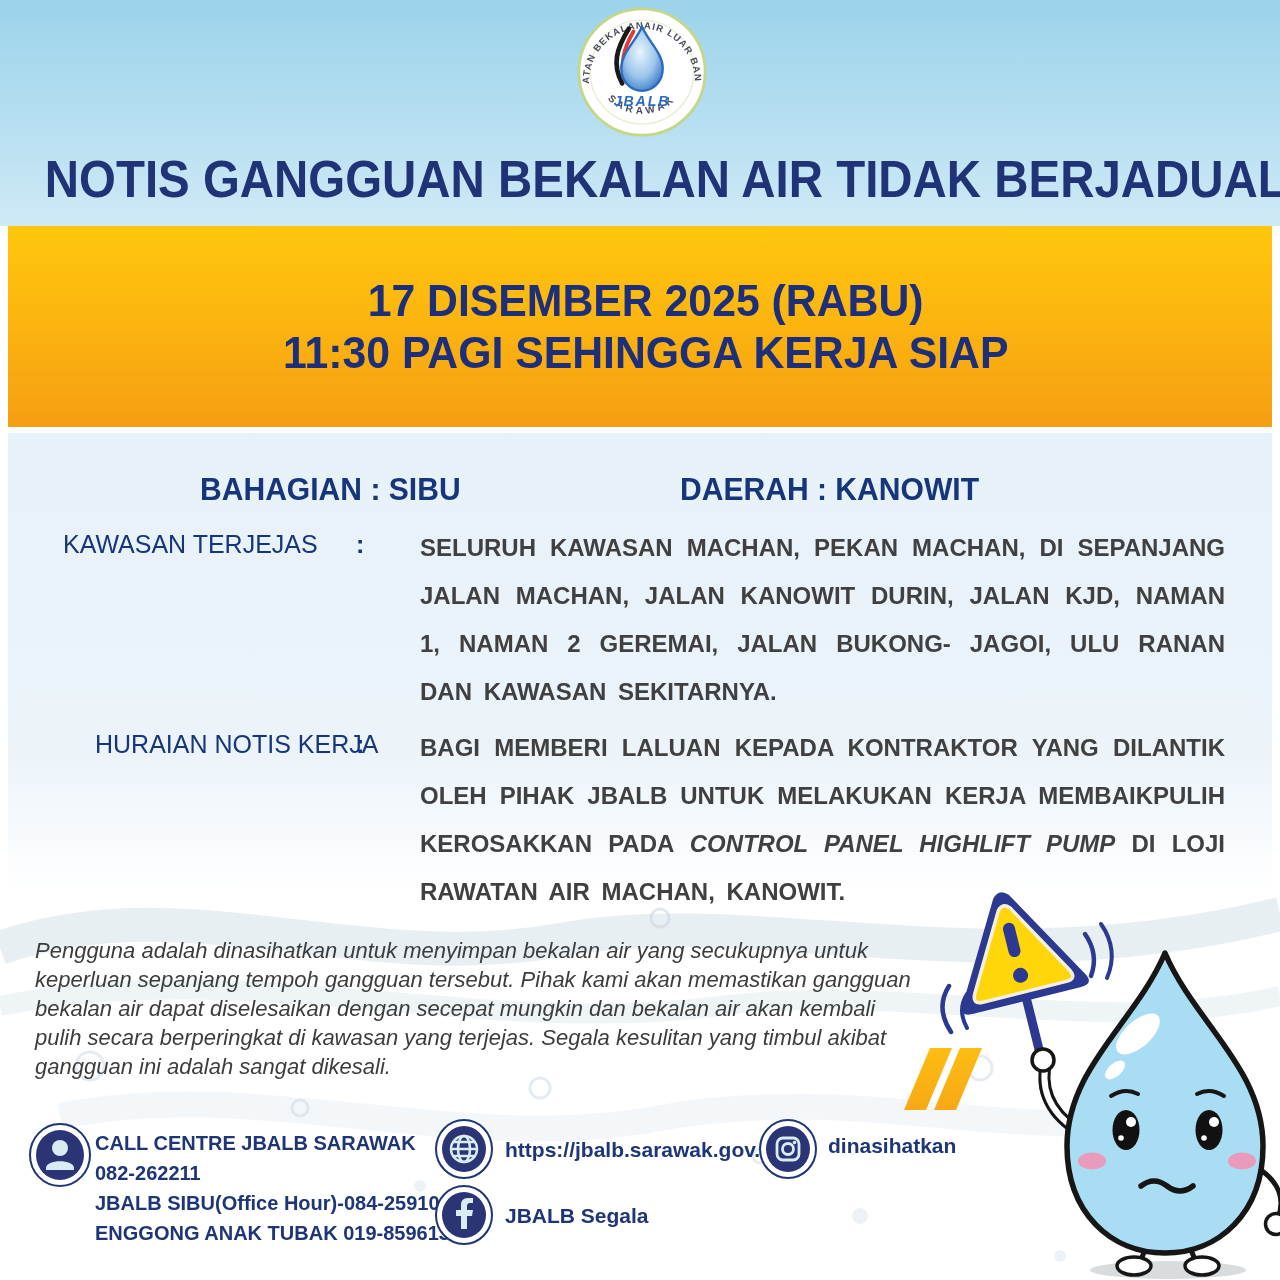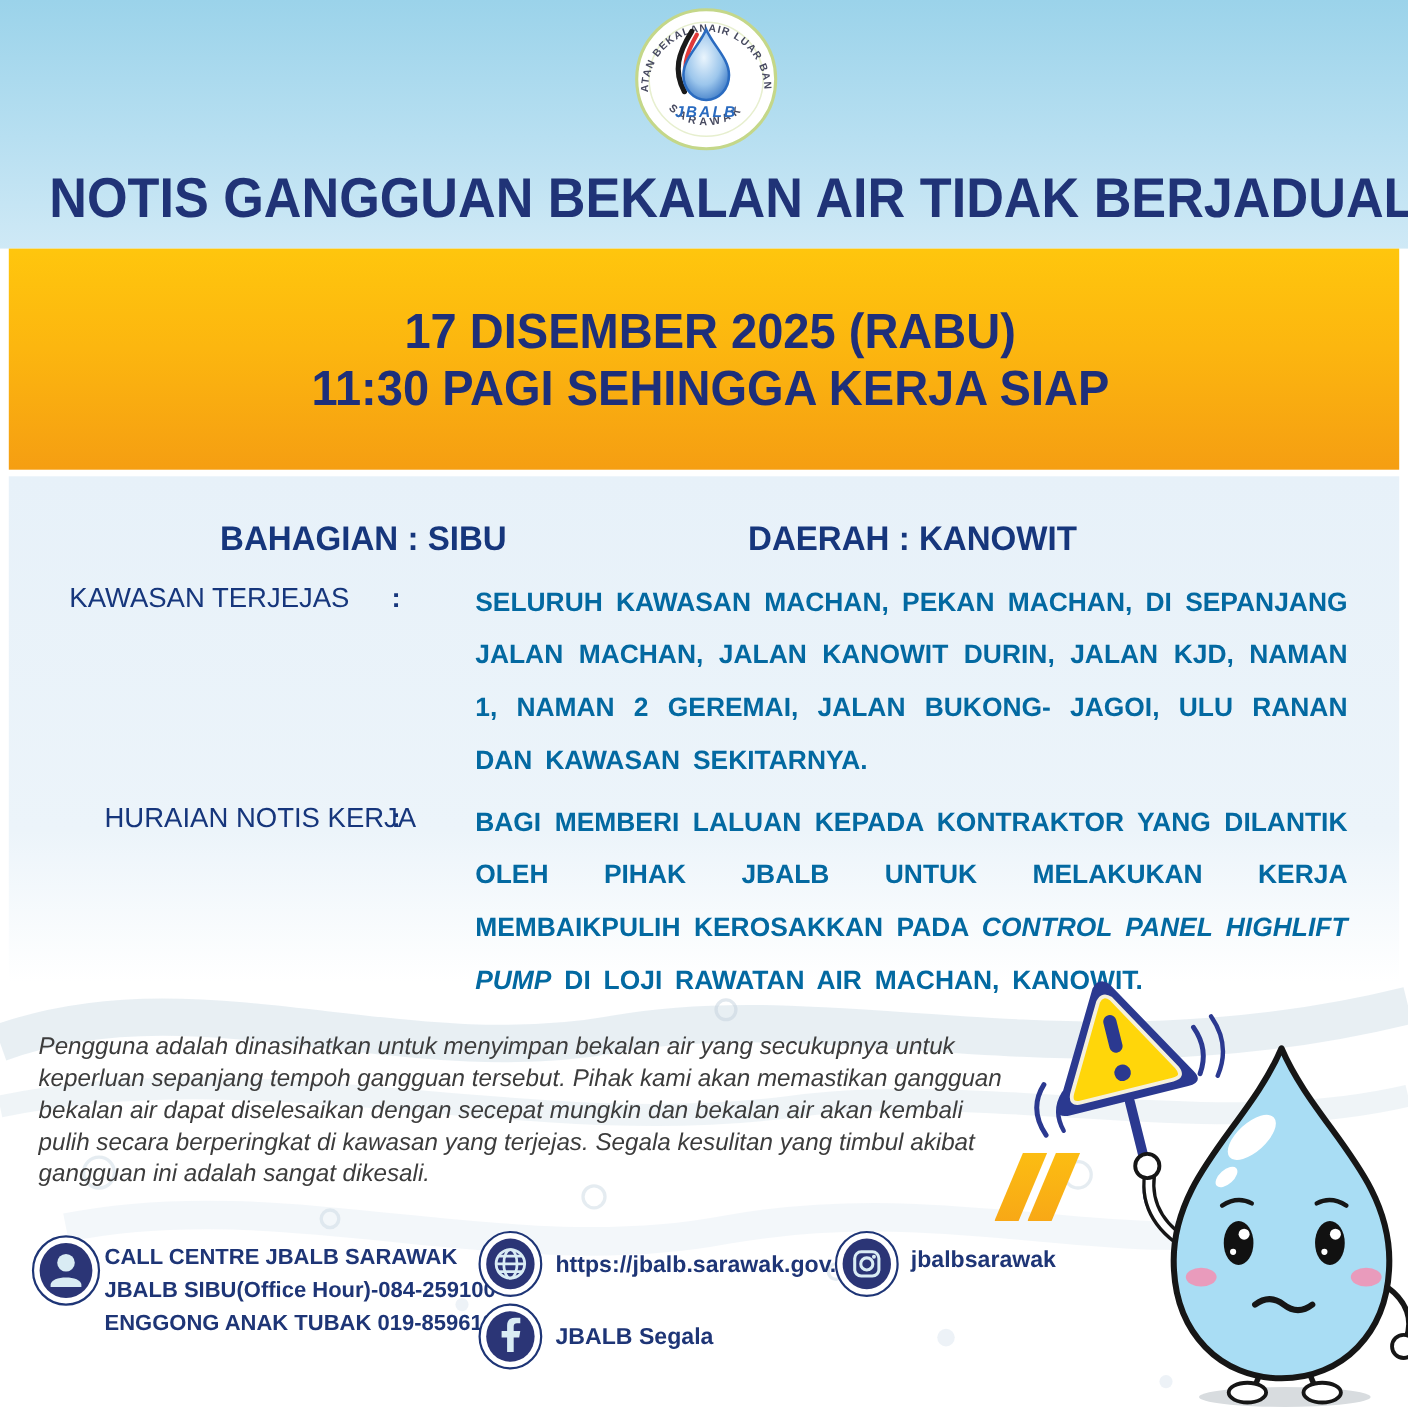--- a/index.html
+++ b/index.html
@@ -33,22 +33,22 @@
     position:absolute;left:8px;right:8px;top:433px;height:460px;
     background:linear-gradient(180deg,#e7f1f9 0%,#ecf4fa 70%,#ffffff 100%);
   }
   .loc-item{position:absolute;top:472px;font-size:31px;font-weight:bold;color:#16367c;
     transform:scaleX(0.97);transform-origin:0 50%;white-space:nowrap;}
   .loc-bahagian{left:200px;}
   .loc-daerah{left:680px;}
   .row-label{position:absolute;left:63px;font-size:25px;font-weight:normal;color:#16367c;white-space:nowrap;}
   .row-colon{position:absolute;left:356px;font-size:25px;font-weight:bold;color:#16367c;}
   .row-text{
-    position:absolute;left:432px;right:55px;
-    font-size:24px;font-weight:bold;color:#0369a1;
+    position:absolute;left:420px;right:55px;
+    font-size:24px;font-weight:bold;color:#404040;
     text-align:justify;line-height:48px;word-spacing:5px;
   }
   .italic-part{font-style:italic;margin-top:39px;}
   
   .splash-bg{position:absolute;left:0;top:856px;width:1280px;height:424px;}
   .advisory{
     position:absolute;left:35px;top:936px;width:880px;z-index:3;
     font-size:22px;font-style:italic;color:#3c3c3c;line-height:29px;
   }
   
@@ -157,20 +157,21 @@
   <div class="contact-icon" style="left:28px;top:1122px;">
     <svg width="64" height="66" viewBox="0 0 64 66">
       <ellipse cx="32" cy="33" rx="30" ry="31" fill="#ffffff" stroke="#1e3576" stroke-width="2"></ellipse>
       <ellipse cx="32" cy="33" rx="24" ry="25" fill="#2b3576"></ellipse>
       <circle cx="32" cy="26" r="8" fill="#d9ecf4"></circle>
       <path d="M18 46 C18 37 46 37 46 46 L46 48 L18 48 Z" fill="#d9ecf4"></path>
     </svg>
   </div>
   <div class="contact-text call-lines">
     <div>CALL CENTRE JBALB SARAWAK</div>
+    <div>082-262211</div>
     <div>JBALB SIBU(Office Hour)-084-259100</div>
     <div>ENGGONG ANAK TUBAK 019-8596139</div>
   </div>
 
   <div class="contact-icon" style="left:434px;top:1118px;">
     <svg width="60" height="62" viewBox="0 0 60 62">
       <ellipse cx="30" cy="31" rx="28" ry="29" fill="#ffffff" stroke="#1e3576" stroke-width="2"></ellipse>
       <ellipse cx="30" cy="31" rx="22" ry="23" fill="#2b3576"></ellipse>
       <circle cx="30" cy="31" r="13" fill="none" stroke="#d9ecf4" stroke-width="2.5"></circle>
       <ellipse cx="30" cy="31" rx="6" ry="13" fill="none" stroke="#d9ecf4" stroke-width="2.5"></ellipse>
@@ -192,21 +193,21 @@
 
   <div class="contact-icon" style="left:758px;top:1118px;">
     <svg width="60" height="62" viewBox="0 0 60 62">
       <ellipse cx="30" cy="31" rx="28" ry="29" fill="#ffffff" stroke="#1e3576" stroke-width="2"></ellipse>
       <ellipse cx="30" cy="31" rx="22" ry="23" fill="#2b3576"></ellipse>
       <rect x="19" y="20" width="22" height="22" rx="6" fill="none" stroke="#d9ecf4" stroke-width="2.8"></rect>
       <circle cx="30" cy="31" r="5.5" fill="none" stroke="#d9ecf4" stroke-width="2.8"></circle>
       <circle cx="36.5" cy="24.5" r="1.8" fill="#d9ecf4"></circle>
     </svg>
   </div>
-  <div class="contact-text instagram-text">jbalbsarawak</div>
+  <div class="contact-text instagram-text">dinasihatkan</div>
 
   <div class="mascot-wrap">
     <svg width="345" height="422" viewBox="0 0 345 422">
 
       <path d="M14 128 Q0 150 16 174" stroke="#2b3990" stroke-width="4.5" fill="none" stroke-linecap="round"></path>
       <path d="M32 136 Q22 152 32 170" stroke="#2b3990" stroke-width="4" fill="none" stroke-linecap="round"></path>
       <path d="M150 76 Q164 96 156 118" stroke="#2b3990" stroke-width="4.5" fill="none" stroke-linecap="round"></path>
       <path d="M166 66 Q184 92 172 120" stroke="#2b3990" stroke-width="4" fill="none" stroke-linecap="round"></path>
 
       <g transform="translate(80,95) rotate(-14)">

